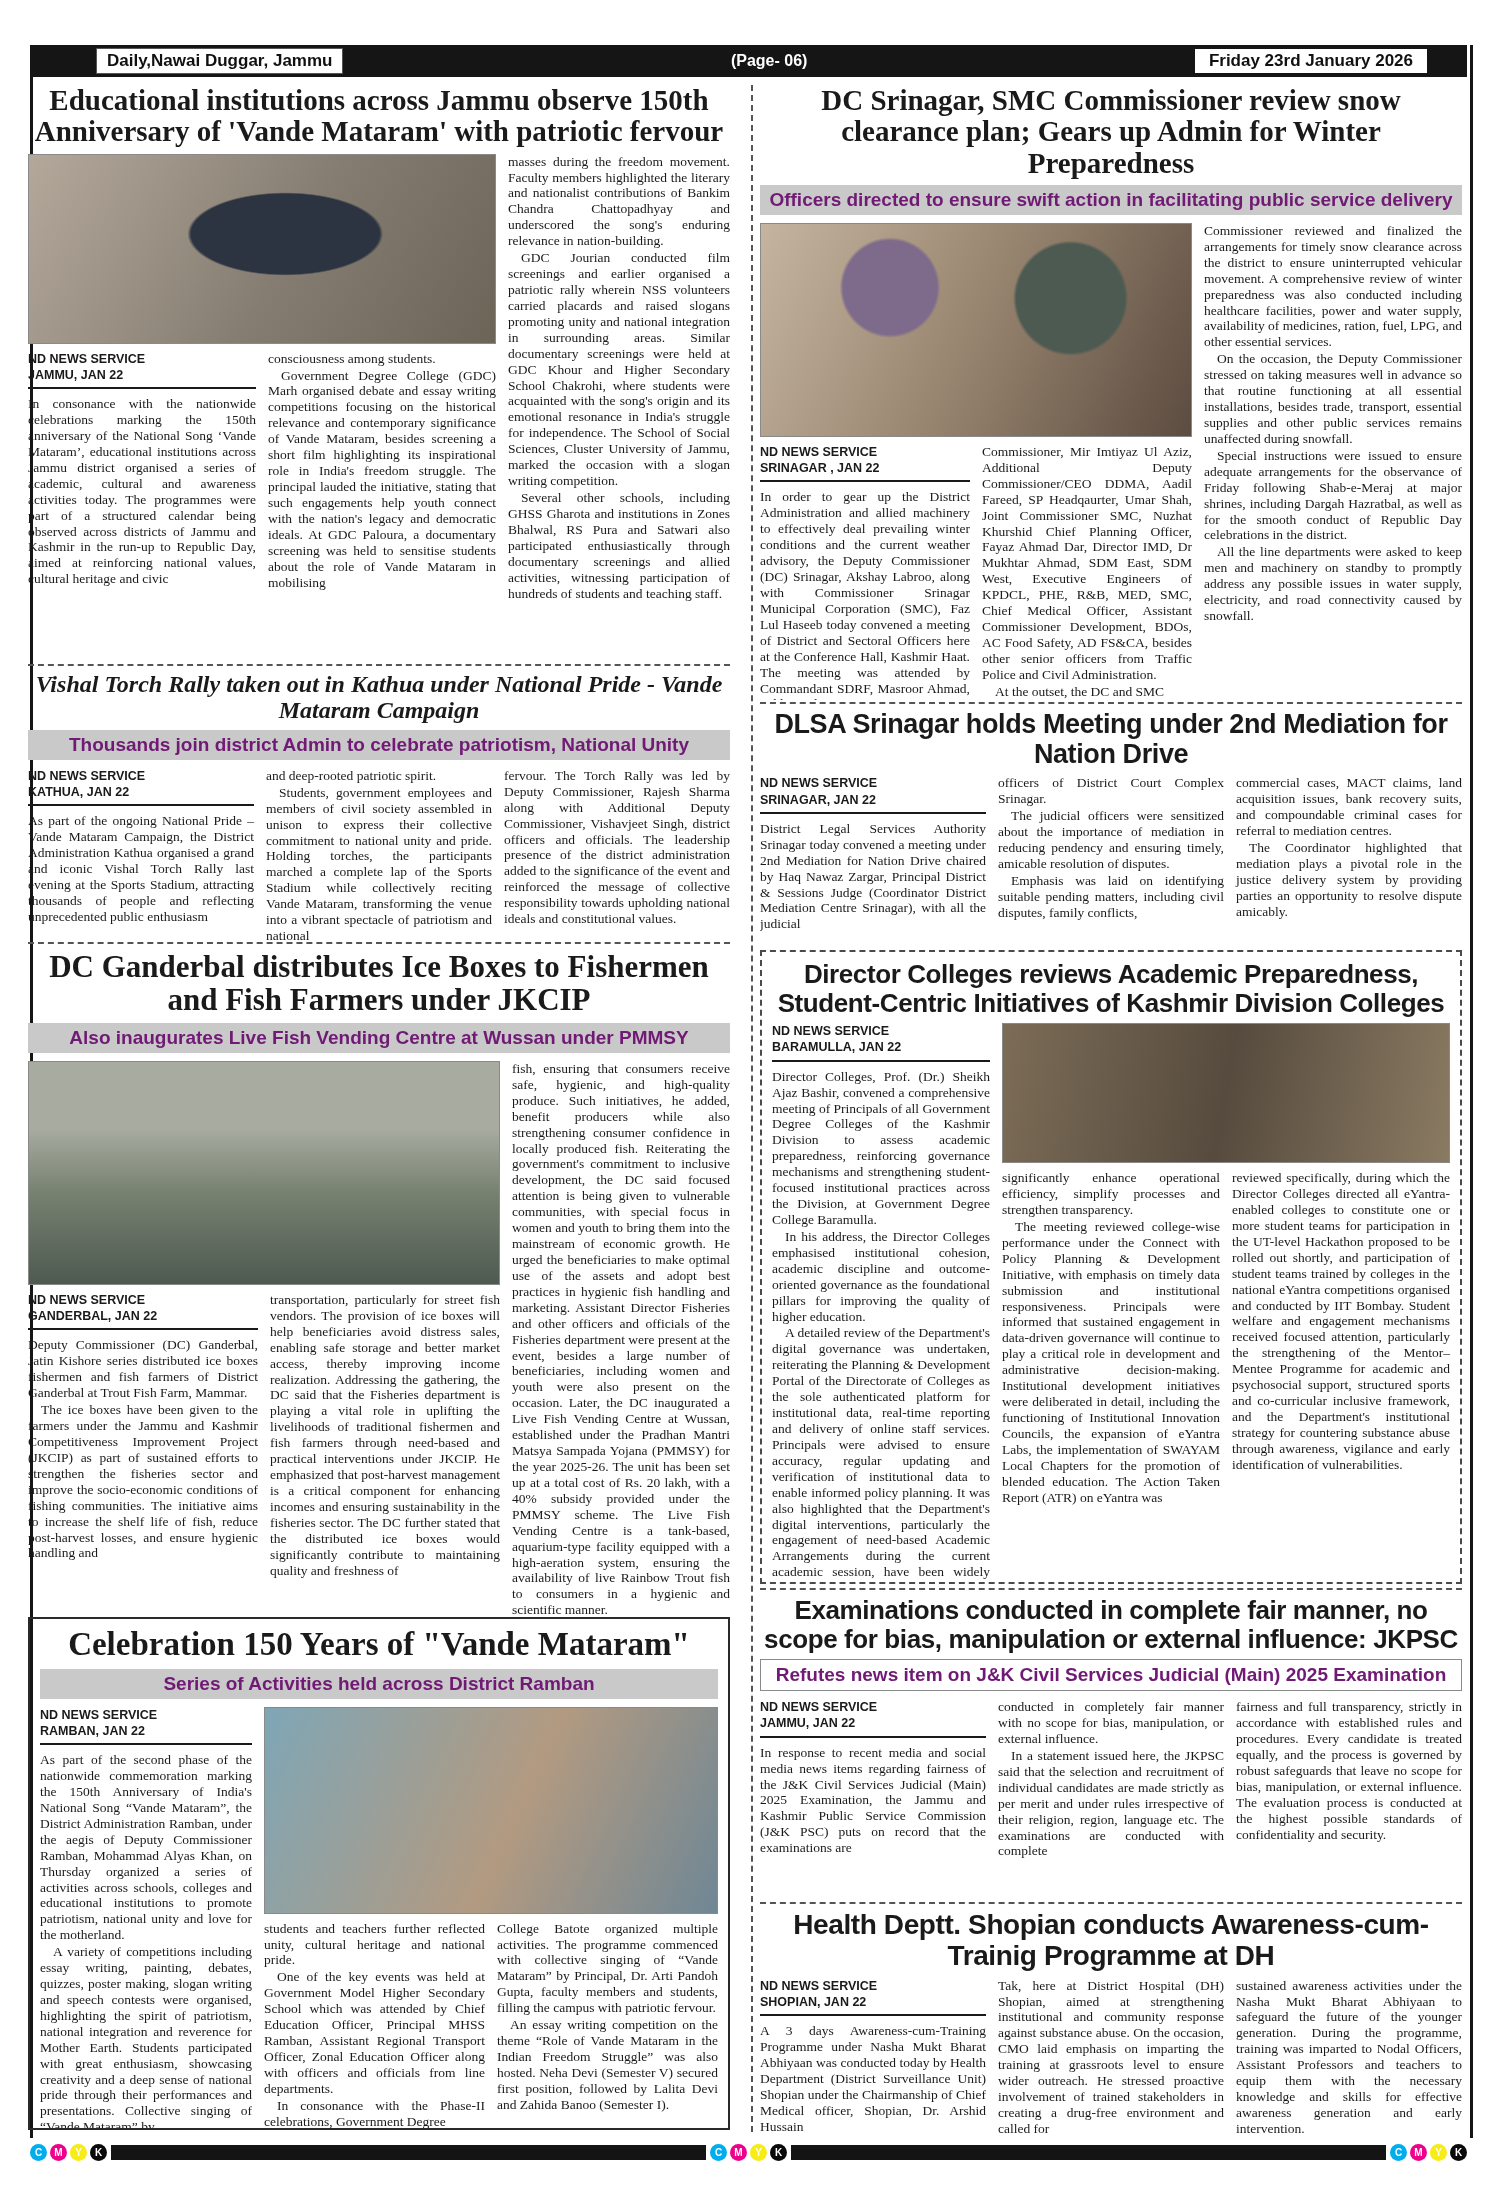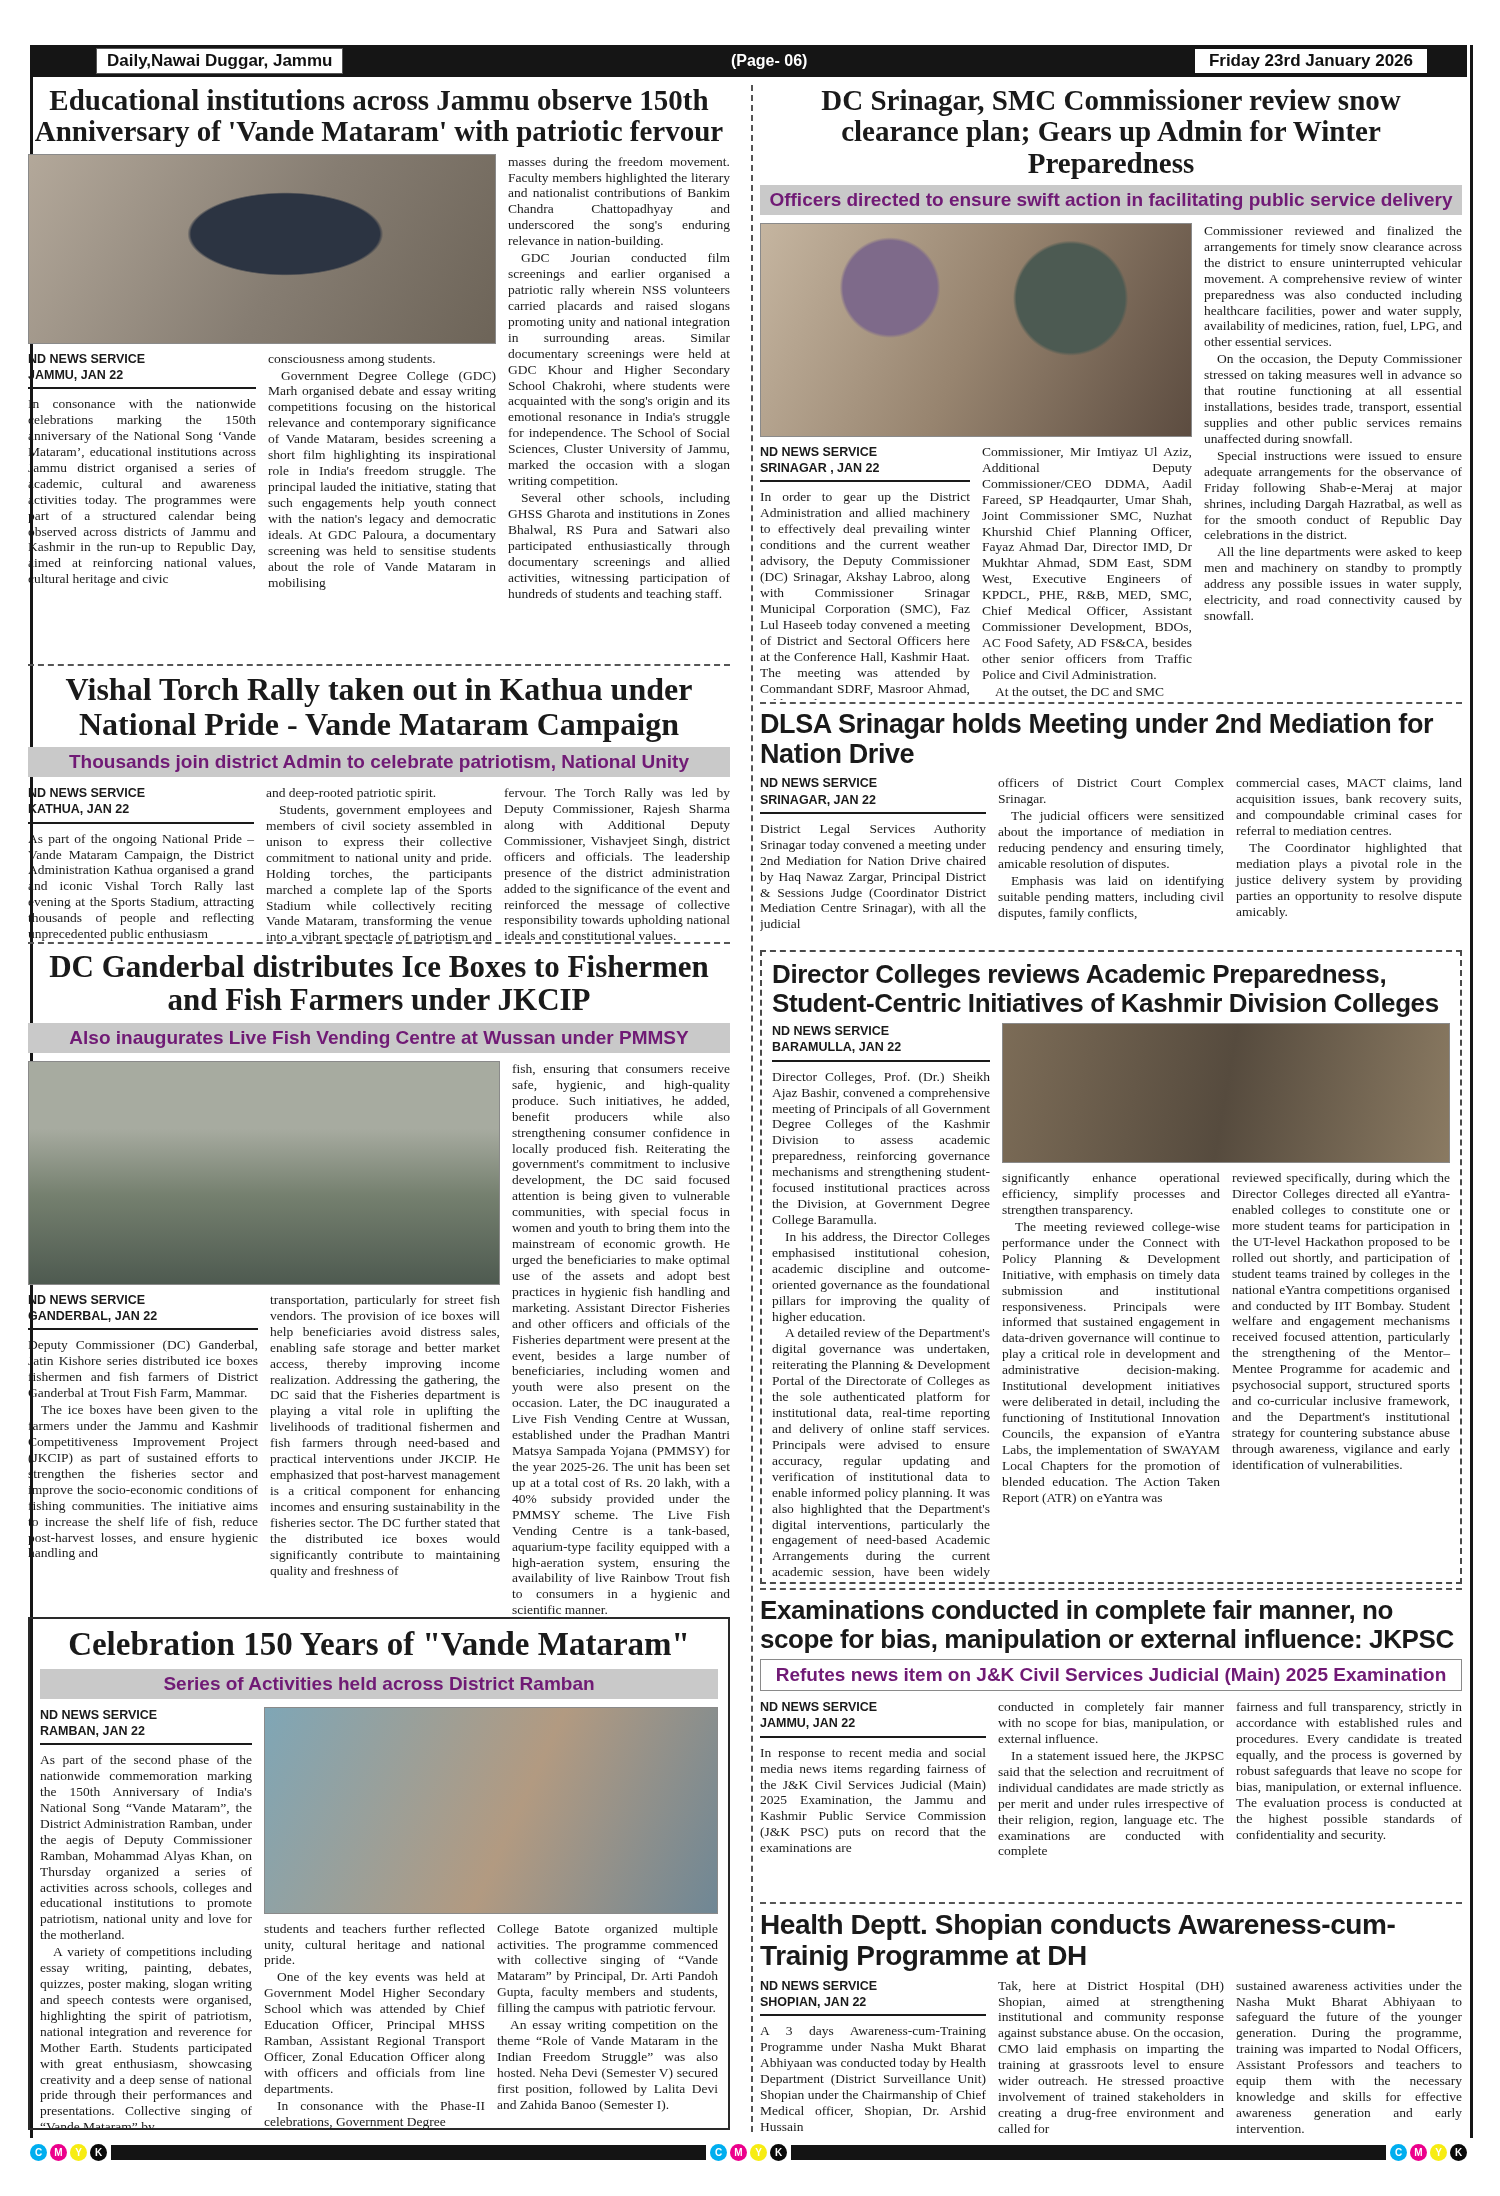--- a/index.html
+++ b/index.html
@@ -24,21 +24,21 @@
   .dot.k{background:#0a0a0a;}
   .bar{flex:1;height:15px;background:#141414;}
   
   .article{position:absolute;overflow:hidden;}
   .left-block{left:28px;width:702px;}
   .right-block{left:760px;width:702px;}
   .divider-v{position:absolute;left:751px;top:85px;height:2047px;border-left:2px dashed #555;}
   .dashed-top{border-top:2px dashed #555;padding-top:6px;}
   .hl-serif{font-family:"Liberation Serif",serif;font-weight:bold;text-align:center;
             line-height:1.08;margin:0 0 6px 0;}
-  .hl-sans{font-family:"Liberation Sans",sans-serif;font-weight:bold;
+  .hl-sans{font-family:"Liberation Sans",sans-serif;font-weight:bold;text-align:center;
            line-height:1.1;letter-spacing:-0.4px;margin:0 0 6px 0;}
   .subhead{background:#c9c9c9;color:#701a75;font-family:"Liberation Sans",sans-serif;font-weight:bold;
            font-size:19px;text-align:center;padding:4px 2px;margin:4px 0 8px 0;}
   .subhead.boxed{background:#fff;border:1px solid #8a8a8a;}
   .byline{font-family:"Liberation Sans",sans-serif;font-weight:bold;font-size:12.5px;line-height:1.3;
           border-bottom:2px solid #1a1a1a;padding-bottom:4px;margin-bottom:7px;}
   .row{display:flex;gap:12px;}
   .cols2{display:flex;gap:12px;}
   .col{flex:1;min-width:0;font-size:13.5px;line-height:1.18;text-align:justify;}
   .col p{margin:0;}
@@ -96,21 +96,21 @@
         <div>
             <p>masses during the freedom movement. Faculty members highlighted the literary and nationalist contributions of Bankim Chandra Chattopadhyay and underscored the song's enduring relevance in nation-building.</p>
             <p>GDC Jourian conducted film screenings and earlier organised a patriotic rally wherein NSS volunteers carried placards and raised slogans promoting unity and national integration in surrounding areas. Similar documentary screenings were held at GDC Khour and Higher Secondary School Chakrohi, where students were acquainted with the song's origin and its emotional resonance in India's struggle for independence. The School of Social Sciences, Cluster University of Jammu, marked the occasion with a slogan writing competition.</p>
             <p>Several other schools, including GHSS Gharota and institutions in Zones Bhalwal, RS Pura and Satwari also participated enthusiastically through documentary screenings and allied activities, witnessing participation of hundreds of students and teaching staff.</p>
           </div>
       </div>
     </div>
   </section>
 
   <section class="article left-block dashed-top" style="top:664px;height:276px;">
-    <h2 class="hl-serif" style="font-size:32px;">Vishal Torch Rally taken out in Kathua under National Pride - Vande Mataram Campaign</h2>
+    <h2 class="hl-serif" style="font-size:24px;font-style:italic;">Vishal Torch Rally taken out in Kathua under National Pride - Vande Mataram Campaign</h2>
     <div class="subhead">Thousands join district Admin to celebrate patriotism, National Unity</div>
     <div class="row">
       <div class="col">
         <div class="byline">
           <div>ND NEWS SERVICE</div>
           <div>KATHUA, JAN 22</div>
         </div>
         <div>
             <p>As part of the ongoing National Pride – Vande Mataram Campaign, the District Administration Kathua organised a grand and iconic Vishal Torch Rally last evening at the Sports Stadium, attracting thousands of people and reflecting unprecedented public enthusiasm</p>
           </div>

